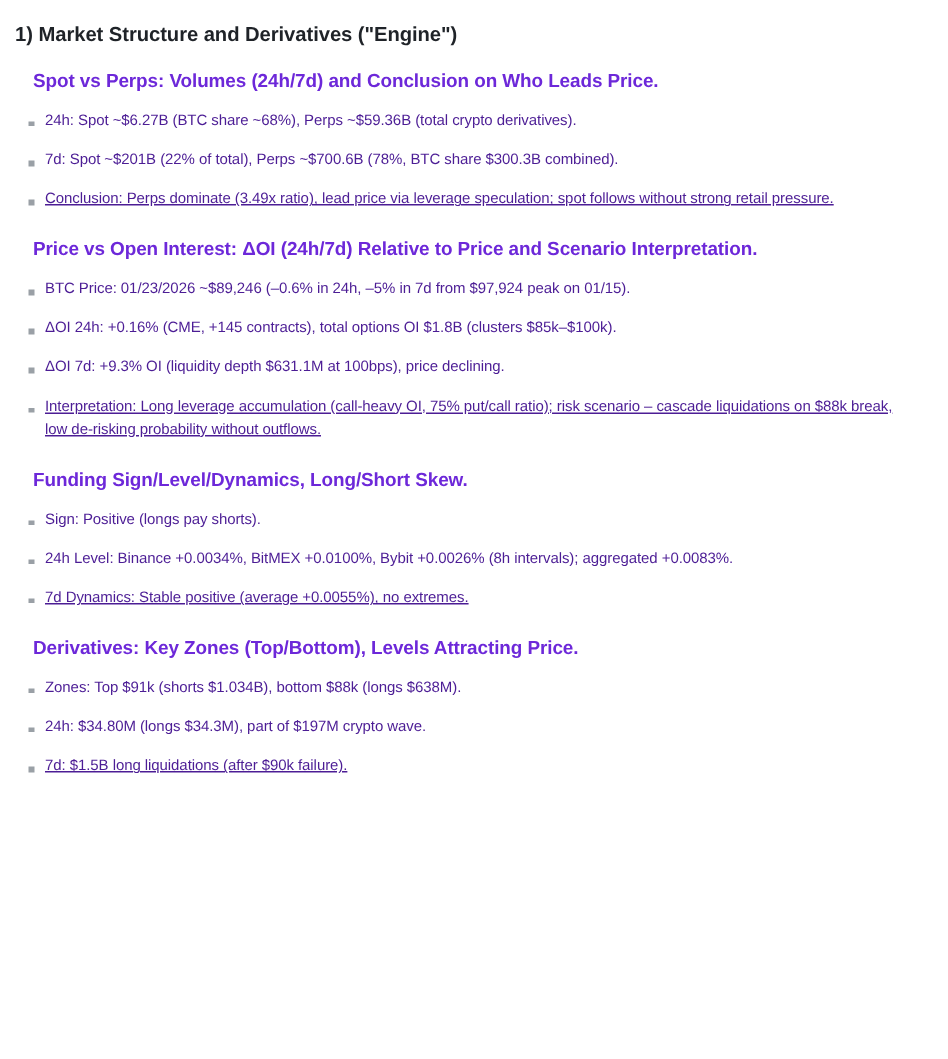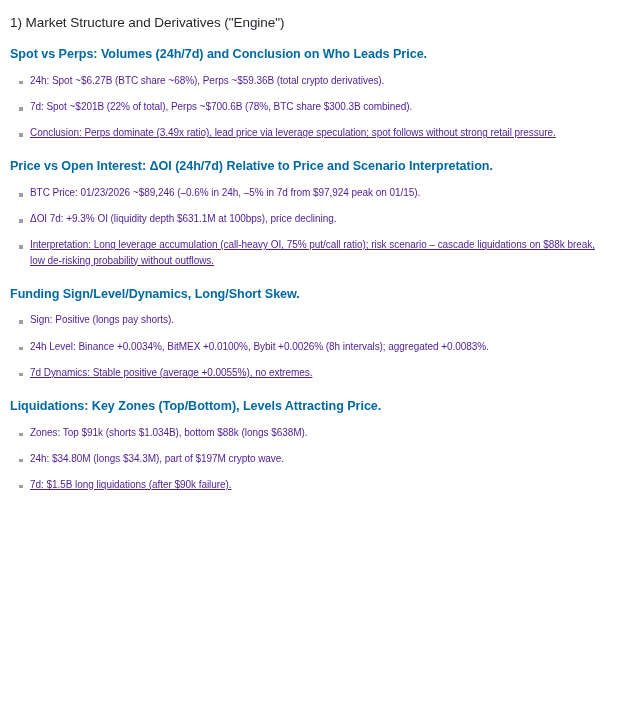--- a/index.html
+++ b/index.html
@@ -14,36 +14,36 @@
     -webkit-font-smoothing: antialiased;
     overflow: hidden;
   }
   .doc {
     padding: 14px 20px 0 10px;
     box-sizing: border-box;
     width: 632px;
   }
   .section-title {
     font-size: 13.5px;
-    font-weight: normal;
+    font-weight: bold;
     color: #1f2328;
     line-height: 1.35;
     letter-spacing: -0.05px;
     margin: 0 0 14px 0;
   }
   .section {
     margin: 0 0 0 0;
   }
   .section-heading {
     font-size: 12.6px;
     font-weight: bold;
-    color: #0369a1;
+    color: #6d28d9;
     line-height: 1.4;
     letter-spacing: -0.05px;
-    margin: 0 0 9px 0;
+    margin: 0 0 9px 12px;
   }
   .section + .section {
     margin-top: 18px;
   }
   ul.bullets {
     list-style: none;
     margin: 0;
     padding: 0;
   }
   ul.bullets > li {
@@ -84,34 +84,35 @@
         <ul class="bullets">
           <li><span class="bullet-marker"></span><span>24h: Spot ~$6.27B (BTC share ~68%), Perps ~$59.36B (total crypto derivatives).</span></li>
           <li><span class="bullet-marker"></span><span>7d: Spot ~$201B (22% of total), Perps ~$700.6B (78%, BTC share $300.3B combined).</span></li>
           <li><span class="bullet-marker"></span><span>Conclusion: Perps dominate (3.49x ratio), lead price via leverage speculation; spot follows without strong retail pressure.</span></li>
         </ul>
       </div>
       <div class="section">
         <div class="section-heading">Price vs Open Interest: ΔOI (24h/7d) Relative to Price and Scenario Interpretation.</div>
         <ul class="bullets">
           <li><span class="bullet-marker"></span><span>BTC Price: 01/23/2026 ~$89,246 (–0.6% in 24h, –5% in 7d from $97,924 peak on 01/15).</span></li>
+          <li><span class="bullet-marker"></span><span>ΔOI 24h: +0.16% (CME, +145 contracts), total options OI $1.8B (clusters $85k–$100k).</span></li>
           <li><span class="bullet-marker"></span><span>ΔOI 7d: +9.3% OI (liquidity depth $631.1M at 100bps), price declining.</span></li>
           <li><span class="bullet-marker"></span><span>Interpretation: Long leverage accumulation (call-heavy OI, 75% put/call ratio); risk scenario – cascade liquidations on $88k break, low de-risking probability without outflows.</span></li>
         </ul>
       </div>
       <div class="section">
         <div class="section-heading">Funding Sign/Level/Dynamics, Long/Short Skew.</div>
         <ul class="bullets">
           <li><span class="bullet-marker"></span><span>Sign: Positive (longs pay shorts).</span></li>
           <li><span class="bullet-marker"></span><span>24h Level: Binance +0.0034%, BitMEX +0.0100%, Bybit +0.0026% (8h intervals); aggregated +0.0083%.</span></li>
           <li><span class="bullet-marker"></span><span>7d Dynamics: Stable positive (average +0.0055%), no extremes.</span></li>
         </ul>
       </div>
       <div class="section">
-        <div class="section-heading">Liquidations: Key Zones (Top/Bottom), Levels Attracting Price.</div>
+        <div class="section-heading">Derivatives: Key Zones (Top/Bottom), Levels Attracting Price.</div>
         <ul class="bullets">
           <li><span class="bullet-marker"></span><span>Zones: Top $91k (shorts $1.034B), bottom $88k (longs $638M).</span></li>
           <li><span class="bullet-marker"></span><span>24h: $34.80M (longs $34.3M), part of $197M crypto wave.</span></li>
           <li><span class="bullet-marker"></span><span>7d: $1.5B long liquidations (after $90k failure).</span></li>
         </ul>
       </div>
     </div>
 </div>
 
 </body></html>

